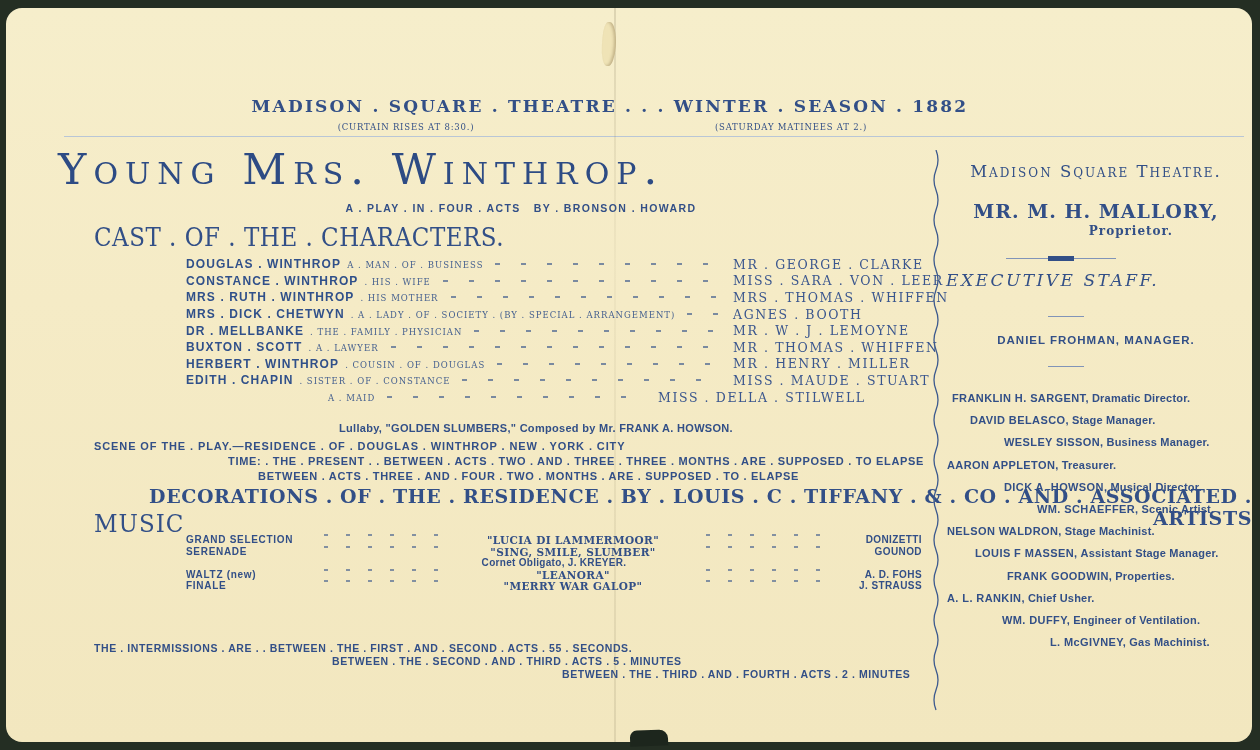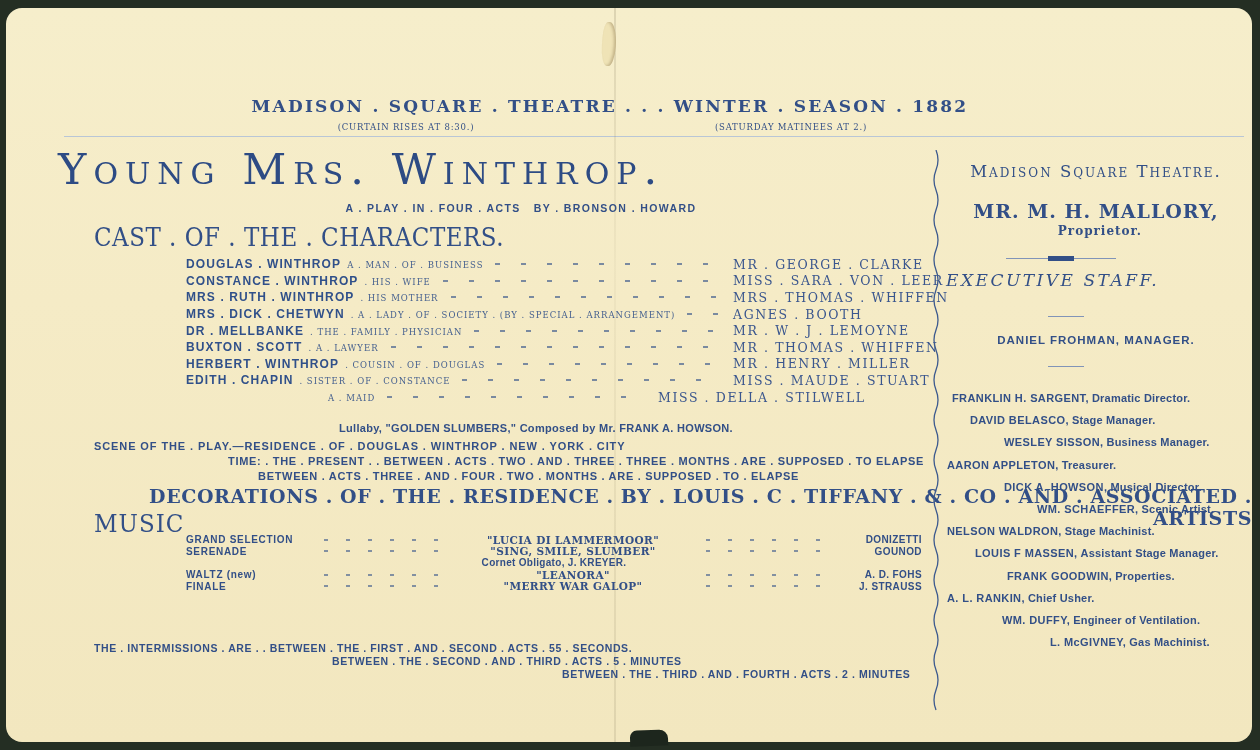--- a/index.html
+++ b/index.html
@@ -59,21 +59,21 @@
   .scene-line{position:absolute;left:88px;top:432px;font-weight:bold;font-size:11px;letter-spacing:.9px;}
   .time-line1{position:absolute;left:222px;top:447px;font-weight:bold;font-size:11px;letter-spacing:.7px;}
   .time-line2{position:absolute;left:252px;top:462px;font-weight:bold;font-size:11px;letter-spacing:.7px;}
   .decor-line{position:absolute;left:88px;top:477px;font-family:"DejaVu Serif",serif;font-weight:600;
               font-size:19px;letter-spacing:.6px;color:var(--ink);text-align:right;}
 
   
   .music-heading{position:absolute;left:88px;top:502px;font-family:"DejaVu Serif",serif;font-weight:500;
                  font-size:23px;letter-spacing:1px;transform:scaleY(1.05);transform-origin:top left;}
   .music{position:absolute;left:180px;top:526px;width:736px;}
-  .music-row{display:flex;align-items:center;height:11.6px;}
+  .music-row{display:flex;align-items:flex-start;height:11.6px;}
   .m-form{width:130px;font-weight:bold;font-size:10px;letter-spacing:.7px;white-space:nowrap;}
   .m-piece{width:250px;text-align:center;font-family:"DejaVu Serif",serif;font-weight:bold;
            font-size:10.5px;letter-spacing:.4px;white-space:nowrap;}
   .m-comp{width:92px;text-align:right;font-weight:bold;font-size:10px;letter-spacing:.4px;white-space:nowrap;}
   .m-leader{flex:1;height:2px;margin:0 8px;opacity:.65;
             background:repeating-linear-gradient(90deg,var(--ink-soft) 0 4px,transparent 4px 22px);}
   .m-note{height:11.6px;width:100%;text-align:center;font-weight:bold;font-size:10px;letter-spacing:.3px;}
   .arranged{position:absolute;left:290px;top:606px;width:380px;text-align:center;
             font-weight:bold;font-size:11px;letter-spacing:.4px;}
 
@@ -82,21 +82,21 @@
   .int2{position:absolute;left:326px;top:647px;font-weight:bold;font-size:10.5px;letter-spacing:.6px;}
   .int3{position:absolute;left:556px;top:660px;font-weight:bold;font-size:10.5px;letter-spacing:.6px;}
 
   
   .wavy{position:absolute;left:924px;top:142px;width:12px;height:580px;}
   .sb-theatre{position:absolute;left:940px;top:154px;width:300px;text-align:center;
               font-family:"DejaVu Serif",serif;font-weight:500;font-size:16.5px;font-variant:small-caps;
               letter-spacing:2px;color:var(--ink);}
   .sb-prop-name{position:absolute;left:940px;top:192px;width:300px;text-align:center;
                 font-family:"DejaVu Serif",serif;font-weight:bold;font-size:19px;letter-spacing:1px;}
-  .sb-prop-title{position:absolute;left:904px;top:216px;width:232px;text-align:right;
+  .sb-prop-title{position:absolute;left:935px;top:216px;width:232px;text-align:right;
                  font-family:"DejaVu Serif",serif;font-weight:600;font-size:12px;letter-spacing:1px;}
   .sb-orn{position:absolute;left:1000px;top:248px;width:110px;height:5px;}
   .sb-orn::before{content:"";position:absolute;left:0;top:2px;width:100%;height:1px;background:#8194b8;}
   .sb-orn::after{content:"";position:absolute;left:42px;top:0;width:26px;height:5px;background:var(--ink);}
   .sb-staff-heading{position:absolute;left:940px;top:262px;width:300px;
                     font-family:"DejaVu Serif",serif;font-style:italic;font-size:17px;letter-spacing:2.5px;}
   .sb-div{position:absolute;width:36px;height:1px;background:#8194b8;}
   .sb-div1{left:1042px;top:308px;}
   .sb-div2{left:1042px;top:358px;}
   .sb-manager{position:absolute;left:940px;top:326px;width:300px;text-align:center;

